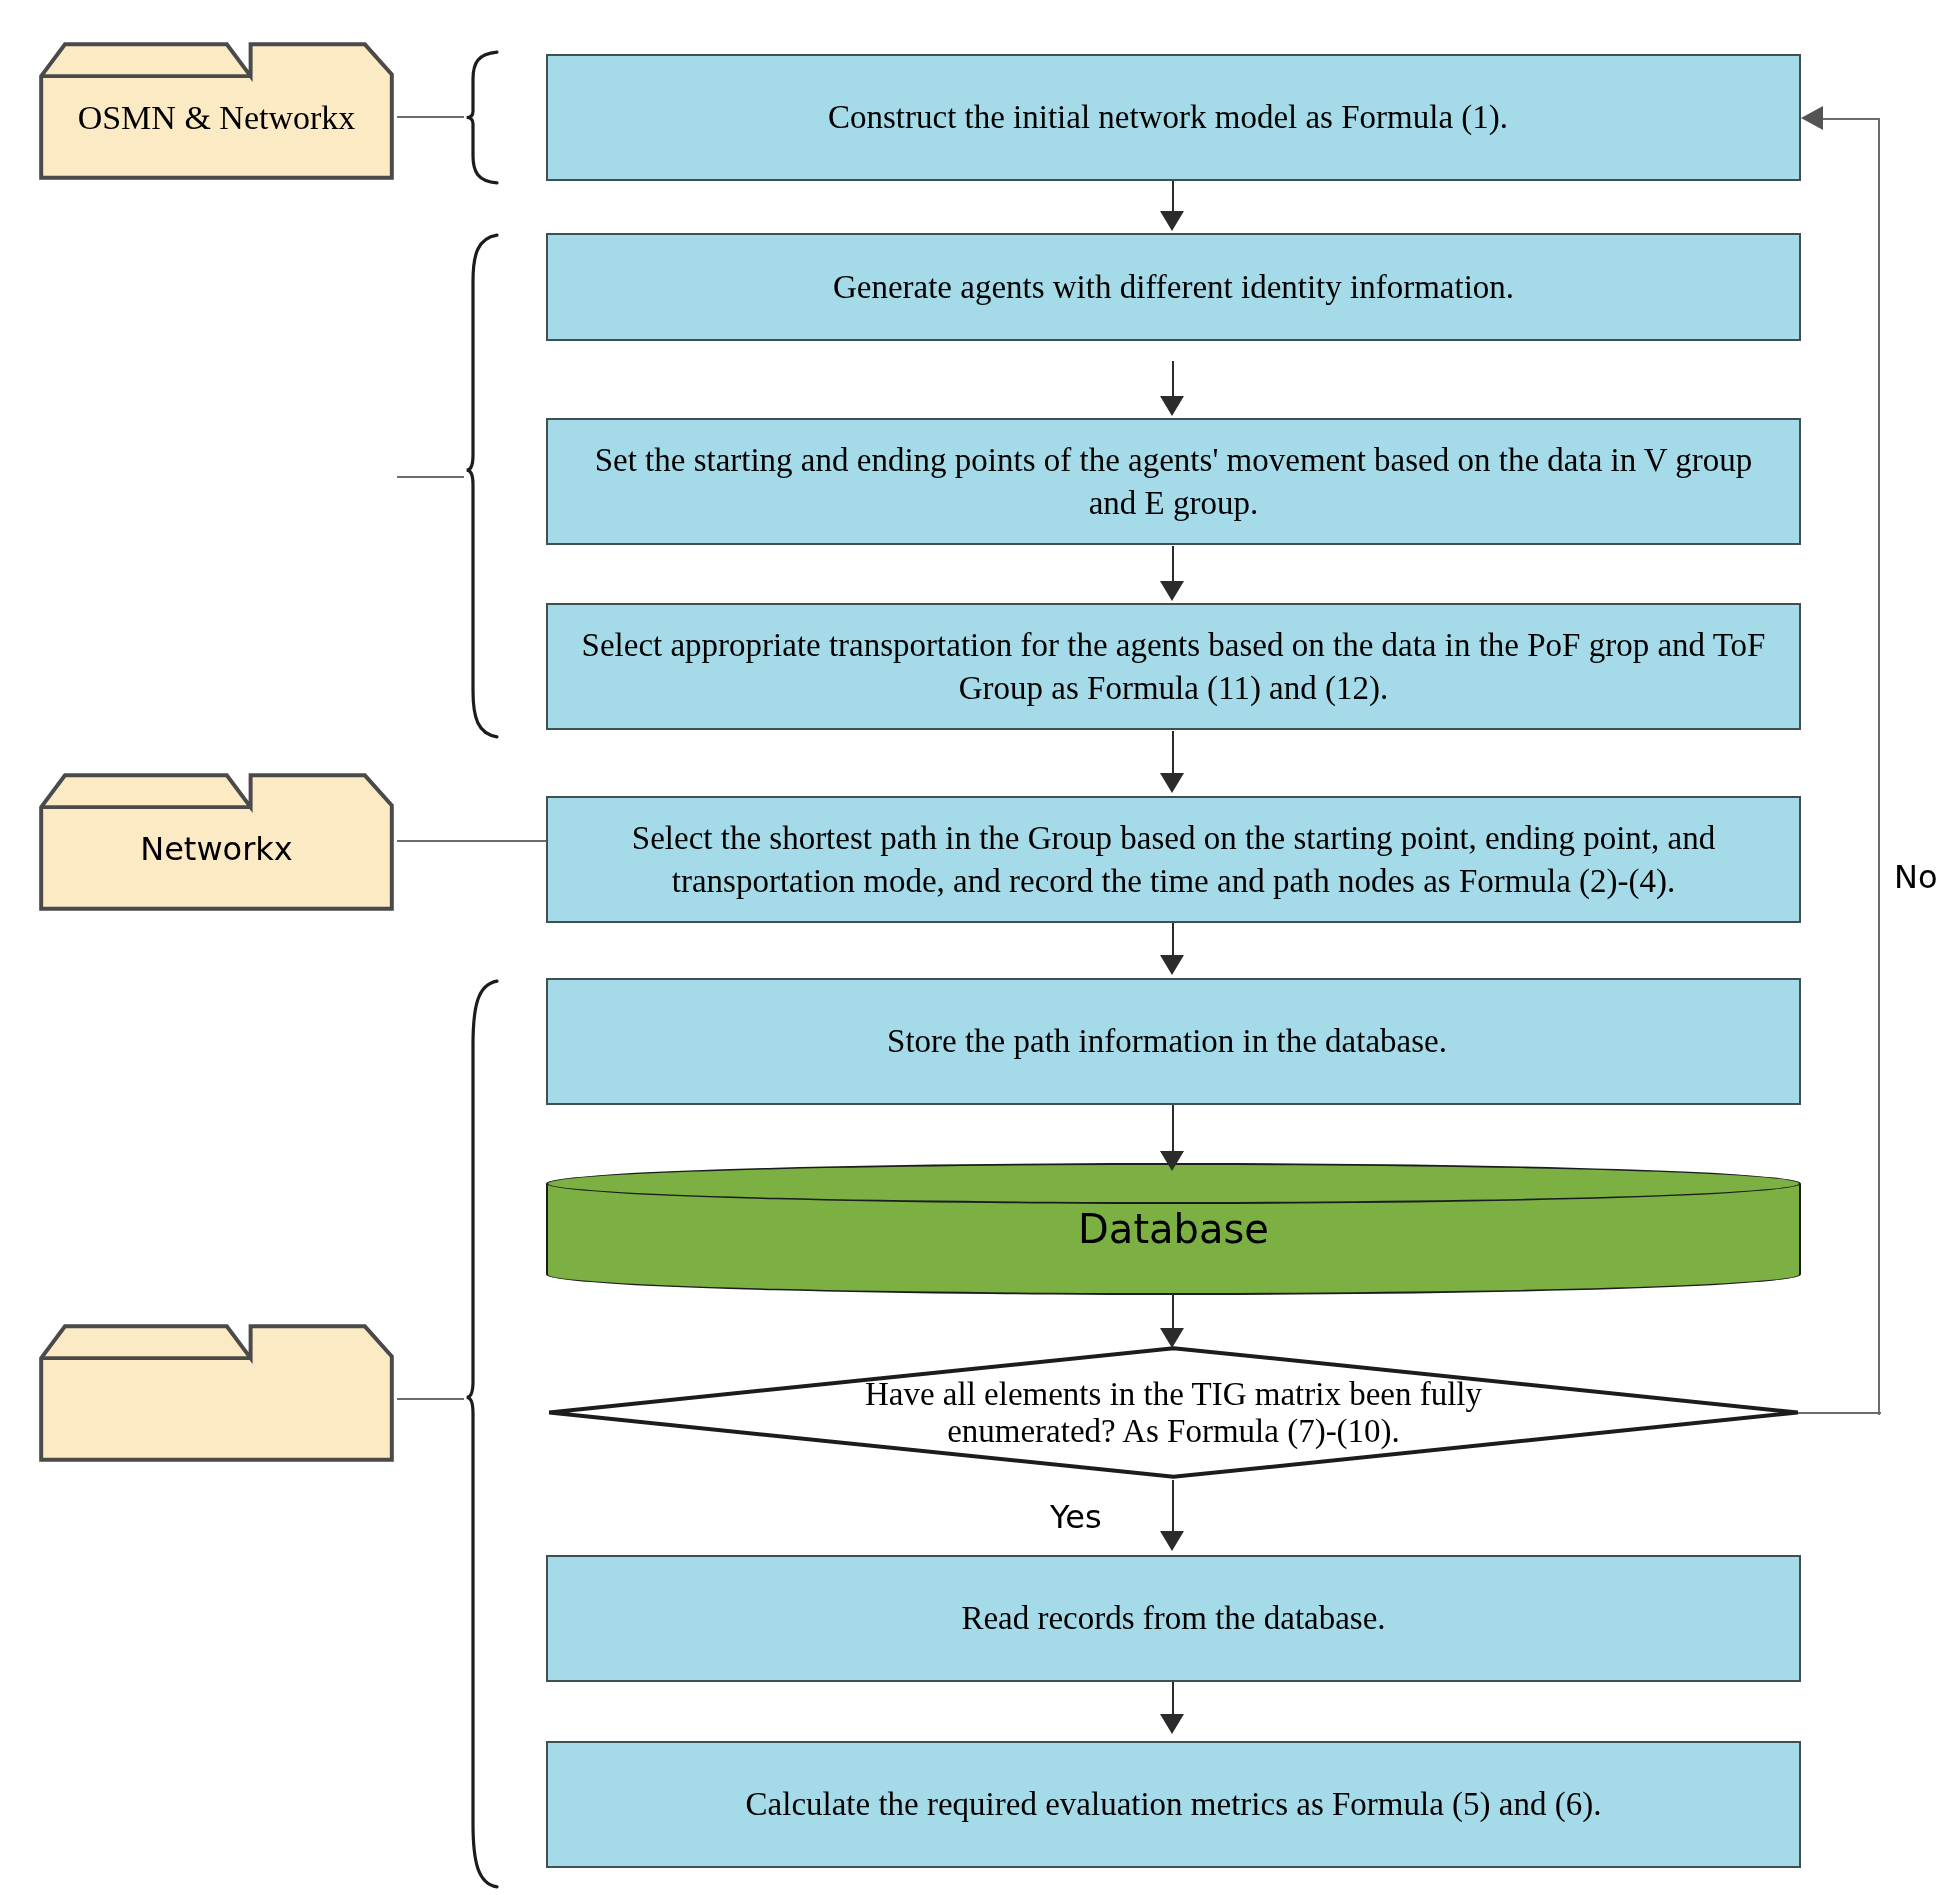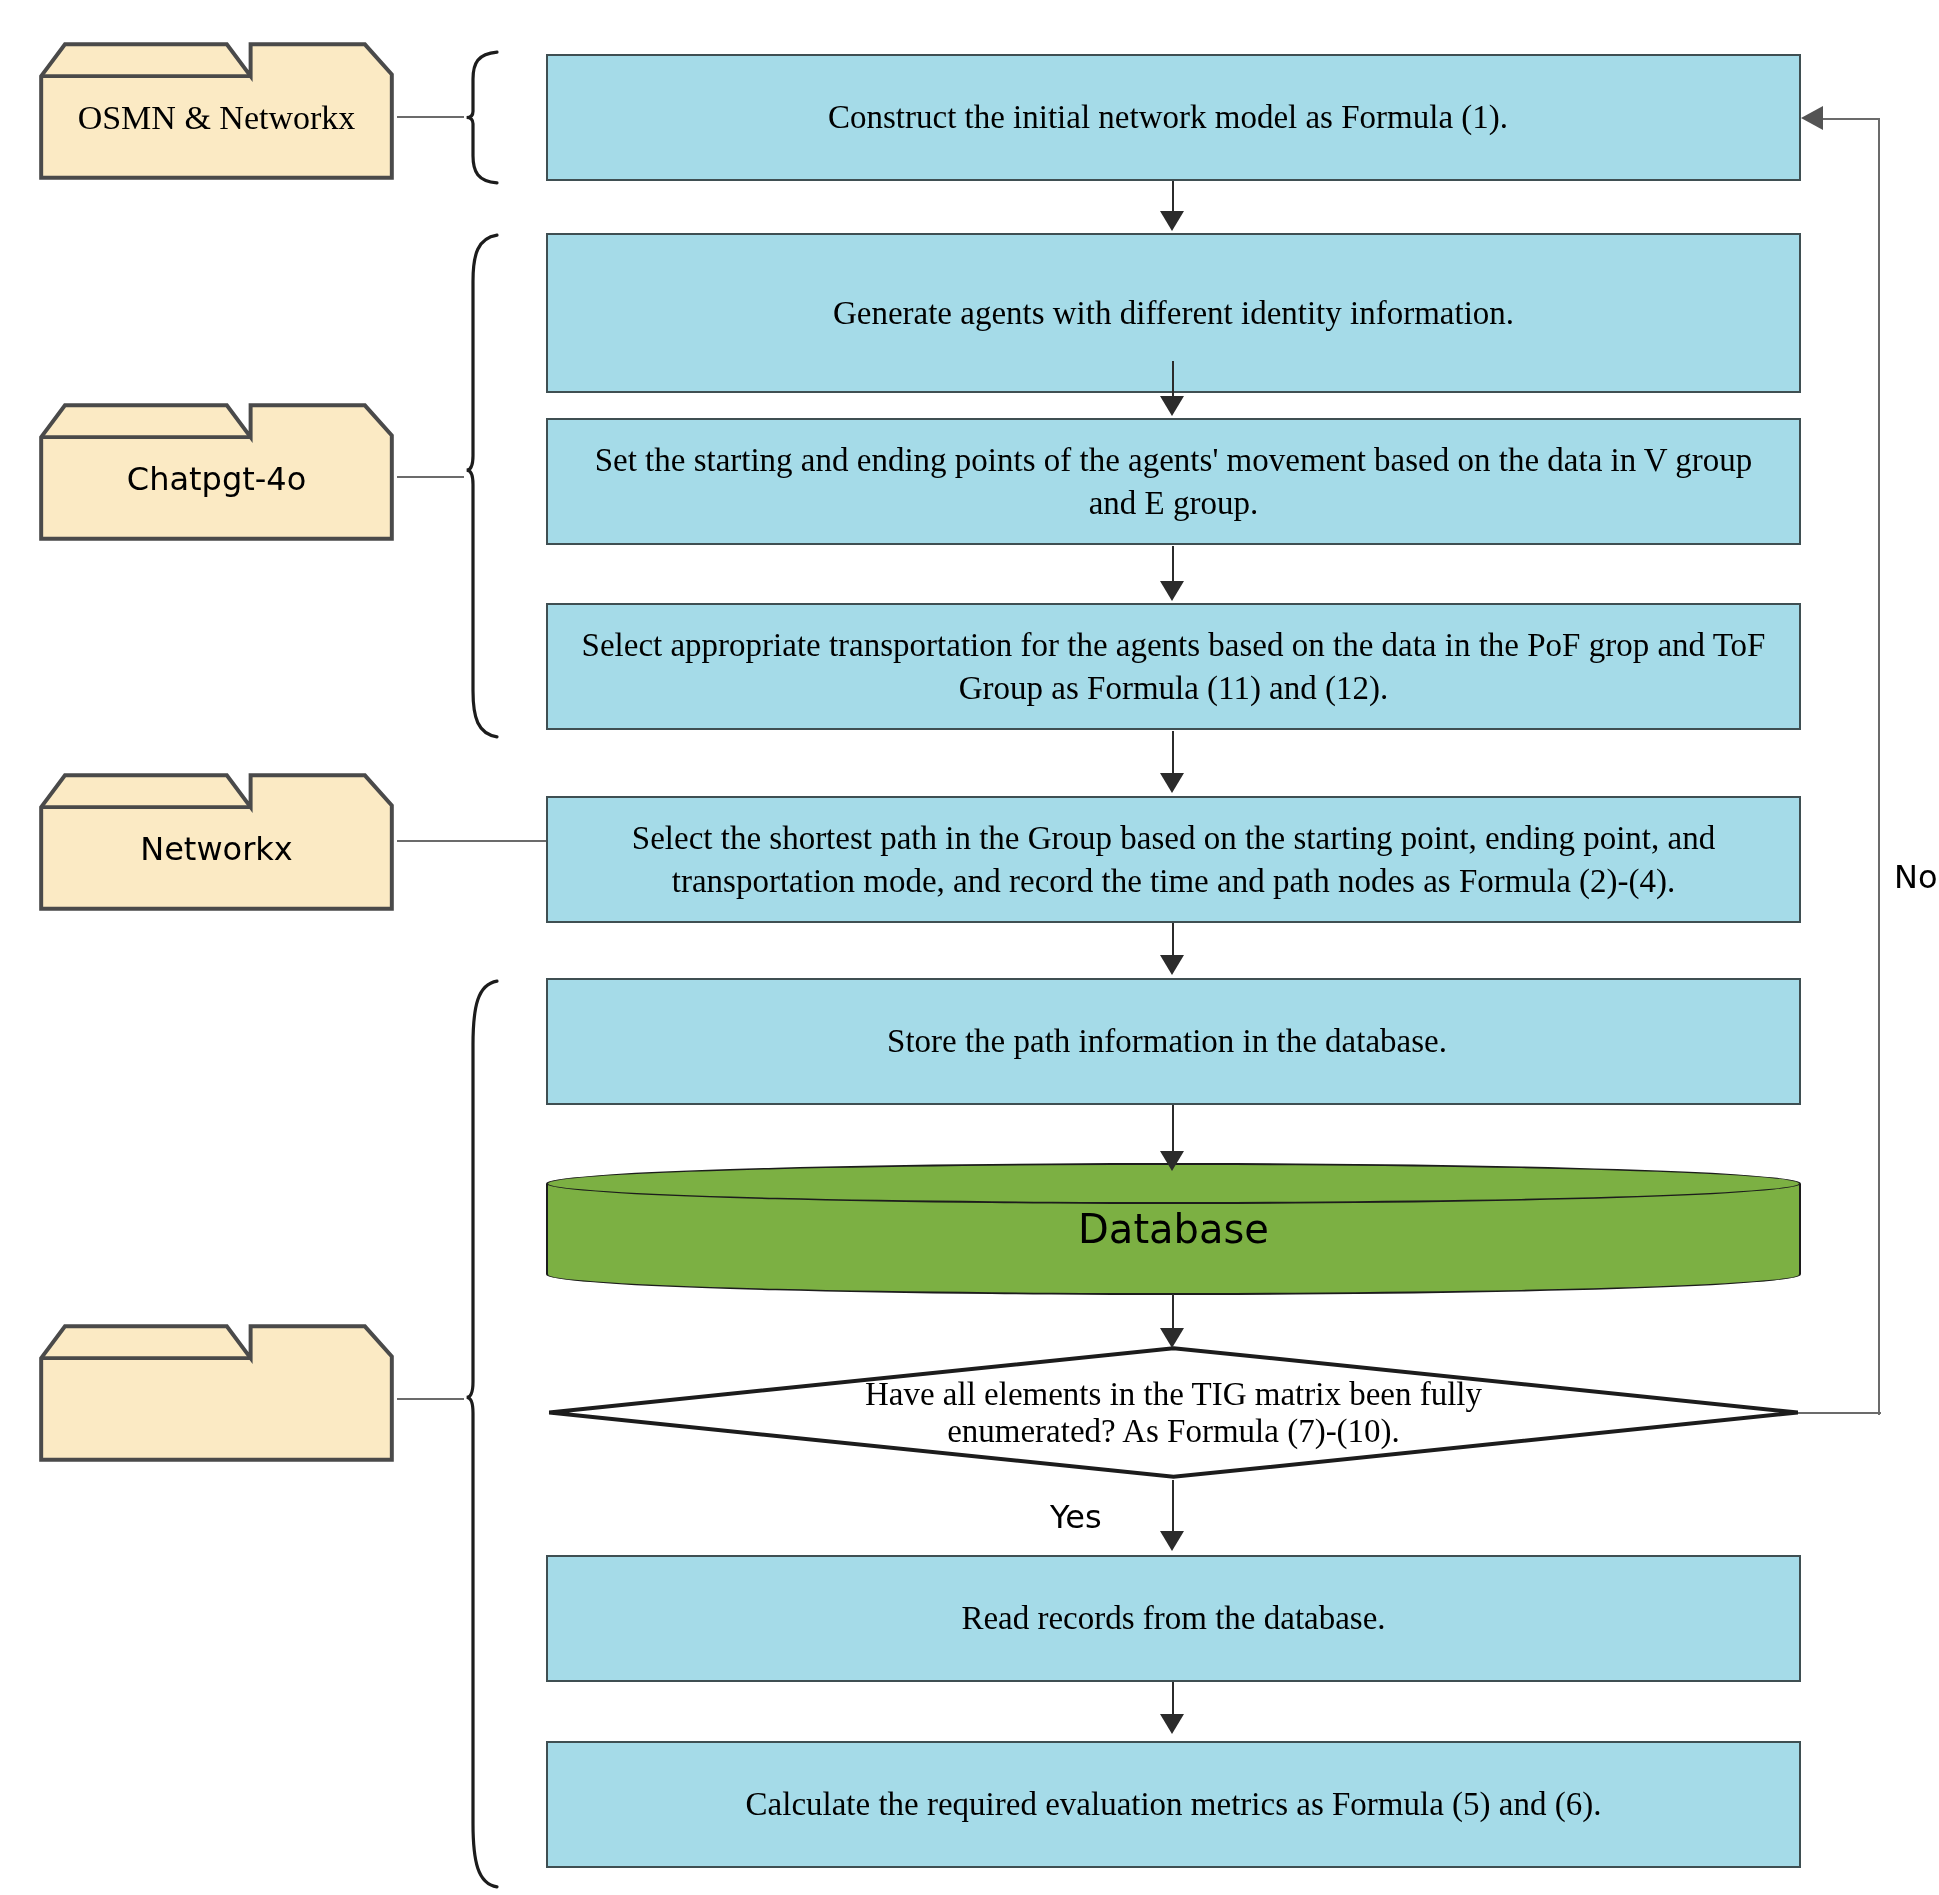--- a/index.html
+++ b/index.html
@@ -192,27 +192,20 @@
 <div id="canvas">
 
   <div class="folder serif" style="left:38px; top:38px; width:357px; height:143px;">
     <svg viewBox="0 0 450 180" preserveAspectRatio="none">
       <path d="M4 48 L34 8 L238 8 L268 48 L268 8 L412 8 L446 46 L446 176 L4 176 Z" fill="#fbeac4" stroke="#4a4a4a" stroke-width="5"></path>
       <path d="M4 48 L268 48" fill="none" stroke="#4a4a4a" stroke-width="5"></path>
     </svg>
     <div class="flabel">OSMN &amp; Networkx</div>
   </div>
 
-  <div class="folder sans" style="left:38px; top:399px; width:357px; height:143px;">
-    <svg viewBox="0 0 450 180" preserveAspectRatio="none">
-      <path d="M4 48 L34 8 L238 8 L268 48 L268 8 L412 8 L446 46 L446 176 L4 176 Z" fill="#fbeac4" stroke="#4a4a4a" stroke-width="5"></path>
-      <path d="M4 48 L268 48" fill="none" stroke="#4a4a4a" stroke-width="5"></path>
-    </svg>
-    <div class="flabel">Chatpgt-4o</div>
-  </div>
 
   <div class="folder sans" style="left:38px; top:769px; width:357px; height:143px;">
     <svg viewBox="0 0 450 180" preserveAspectRatio="none">
       <path d="M4 48 L34 8 L238 8 L268 48 L268 8 L412 8 L446 46 L446 176 L4 176 Z" fill="#fbeac4" stroke="#4a4a4a" stroke-width="5"></path>
       <path d="M4 48 L268 48" fill="none" stroke="#4a4a4a" stroke-width="5"></path>
     </svg>
     <div class="flabel">Networkx</div>
   </div>
 
   <div class="folder sans" style="left:38px; top:1320px; width:357px; height:143px;">
@@ -245,21 +238,21 @@
     <svg viewBox="0 0 65 1148" preserveAspectRatio="none">
       <path d="M60 4 C36 8 30 36 30 84 L30 508 C30 524 26 528 22 528 C26 528 30 532 30 548
                L30 1064 C30 1112 36 1140 60 1144" fill="none" stroke="#1c1c1c" stroke-width="4" stroke-linecap="round"></path>
     </svg>
   </div>
 
   <div class="pbox" style="left:546px; top:54px; width:1255px; height:127px;padding-left:13px;">
     <span class="ptext">Construct the initial network model as Formula (1).</span>
   </div>
 
-  <div class="pbox" style="left:546px; top:233px; width:1255px; height:160px;">
+  <div class="pbox" style="left:546px; top:233px; width:1255px; height:108px;">
     <span class="ptext">Generate agents with different identity information.</span>
   </div>
 
   <div class="pbox" style="left:546px; top:418px; width:1255px; height:127px;">
     <span class="ptext">Set the starting and ending points of the agents' movement based on the data in V group and E group.</span>
   </div>
 
   <div class="pbox" style="left:546px; top:603px; width:1255px; height:127px;">
     <span class="ptext">Select appropriate transportation for the agents based on the data in the PoF grop and ToF Group as Formula (11) and (12).</span>
   </div>

